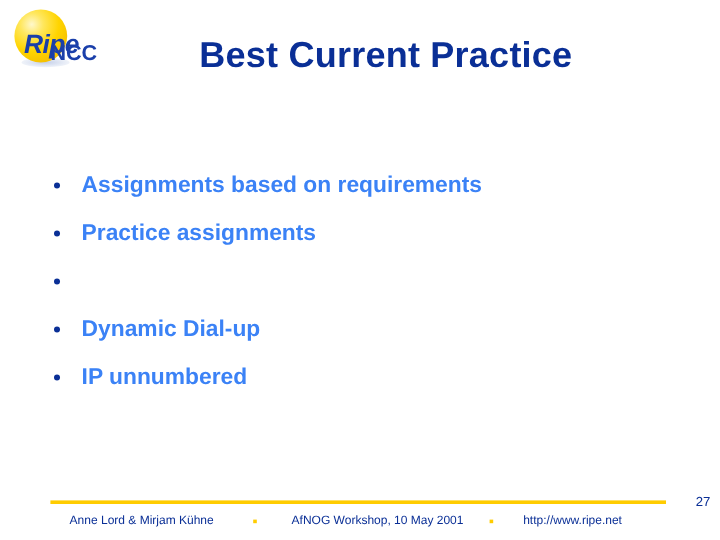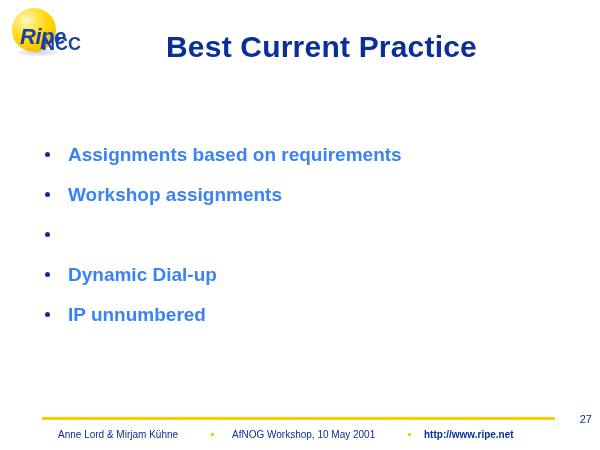--- a/index.html
+++ b/index.html
@@ -147,22 +147,22 @@
     height: 16px;
     font-size: 10px;
     color: #0a2f96;
   }
   .footer-item {
     position: absolute;
     top: 2px;
     white-space: nowrap;
   }
   .footer-author { left: 10px; }
-  .footer-event  { left: 184px; text-align: right; }
-  .footer-url    { left: 376px; font-weight: bold; }
+  .footer-event  { left: 195px; text-align: right; }
+  .footer-url    { left: 388px; }
   .footer-sep {
     position: absolute;
     top: 6px;
     width: 3px;
     height: 3px;
     background: #ffcc00;
   }
   .footer-sep-1 { left: 163px; }
   .footer-sep-2 { left: 360px; }
 </style>
@@ -180,21 +180,21 @@
 
   <div class="title">Best Current Practice</div>
 
   <div class="bullets">
     <div class="bullet-row">
       <span class="bullet-dot"></span>
       <span>Assignments based on requirements</span>
     </div>
     <div class="bullet-row">
       <span class="bullet-dot"></span>
-      <span>Workshop assignments</span>
+      <span>Practice assignments</span>
     </div>
     <div class="bullet-row">
       <span class="bullet-dot"></span>
     </div>
     <div class="bullet-row">
       <span class="bullet-dot"></span>
       <span>Dynamic Dial-up</span>
     </div>
     <div class="bullet-row">
       <span class="bullet-dot"></span>

